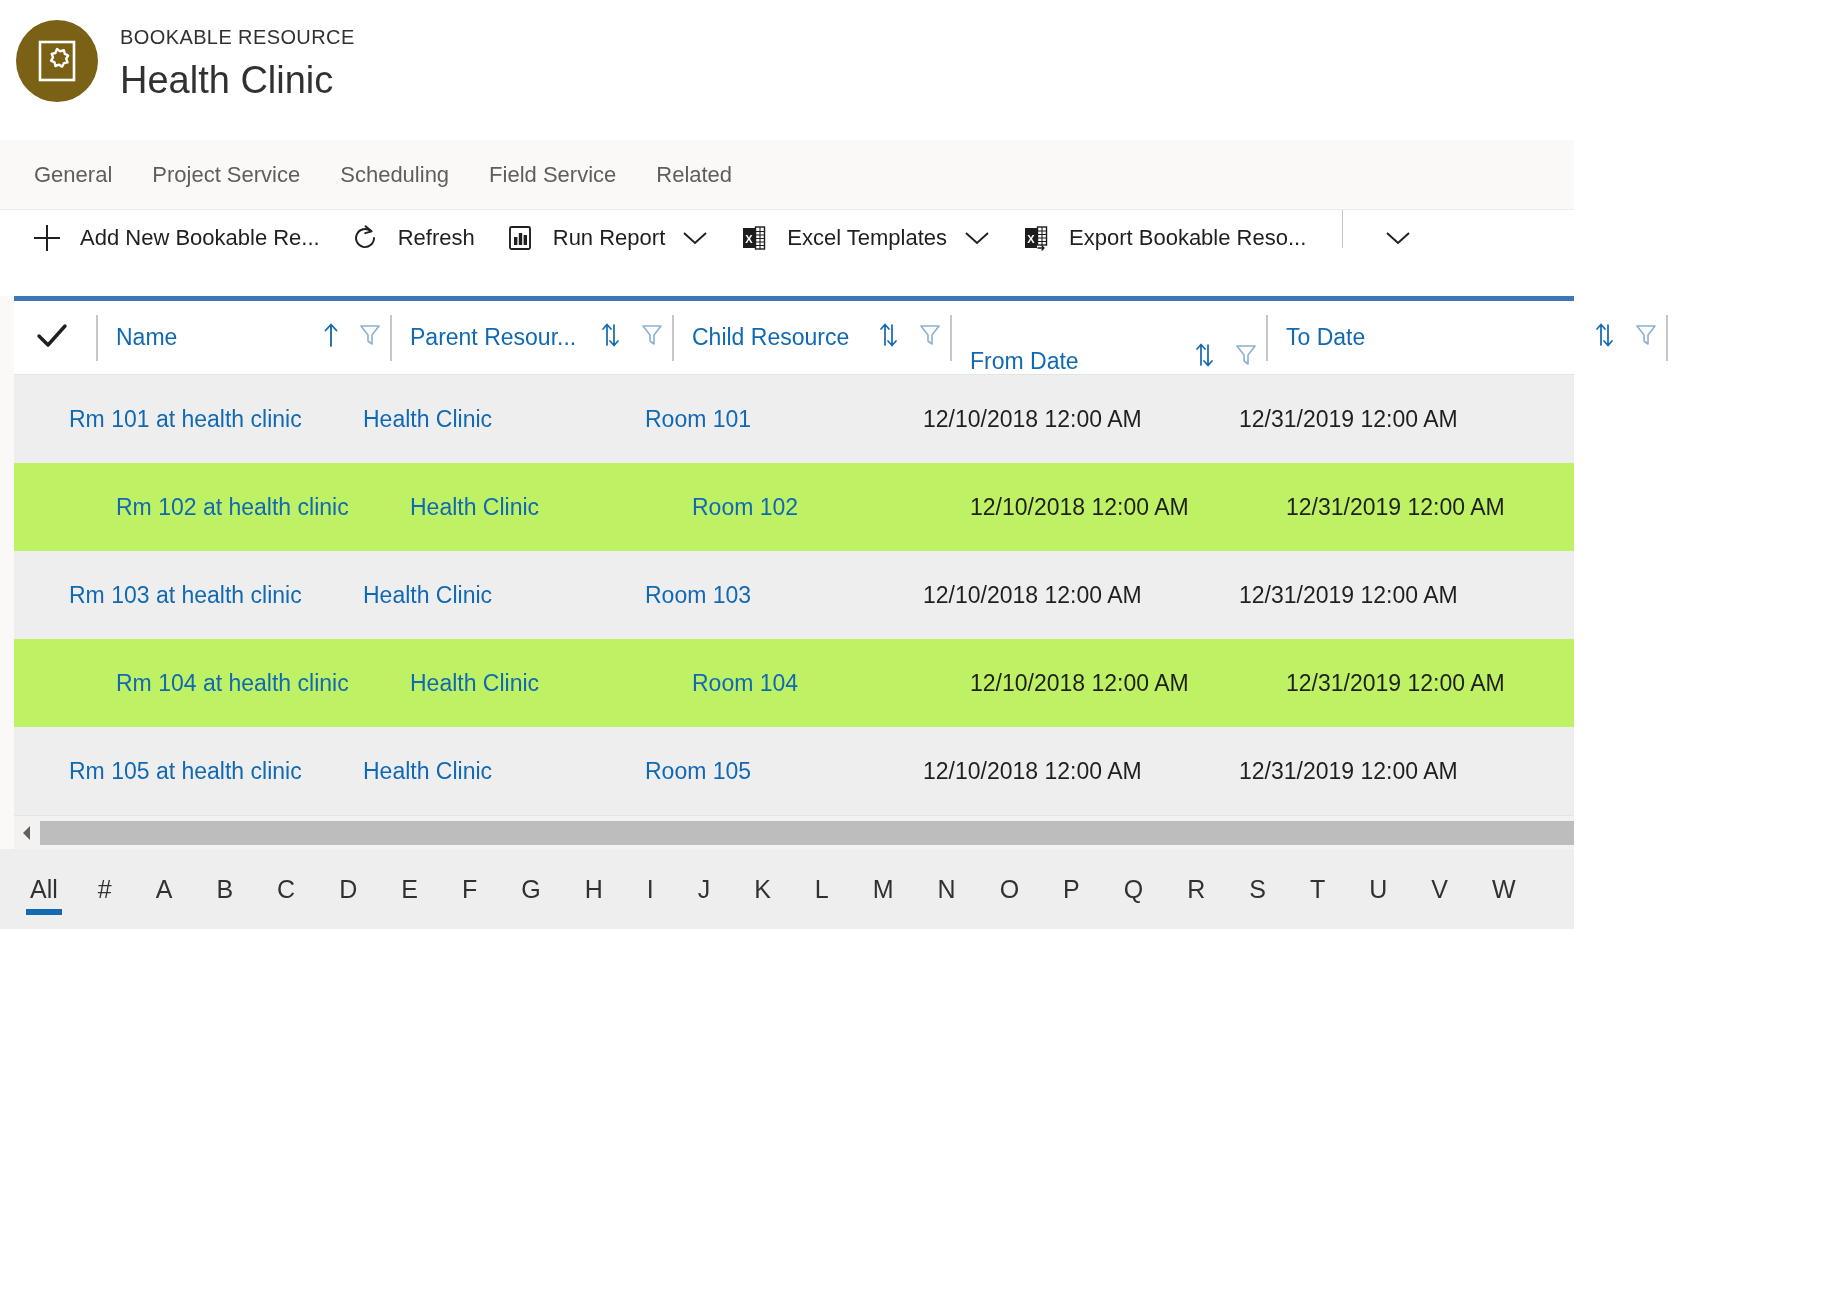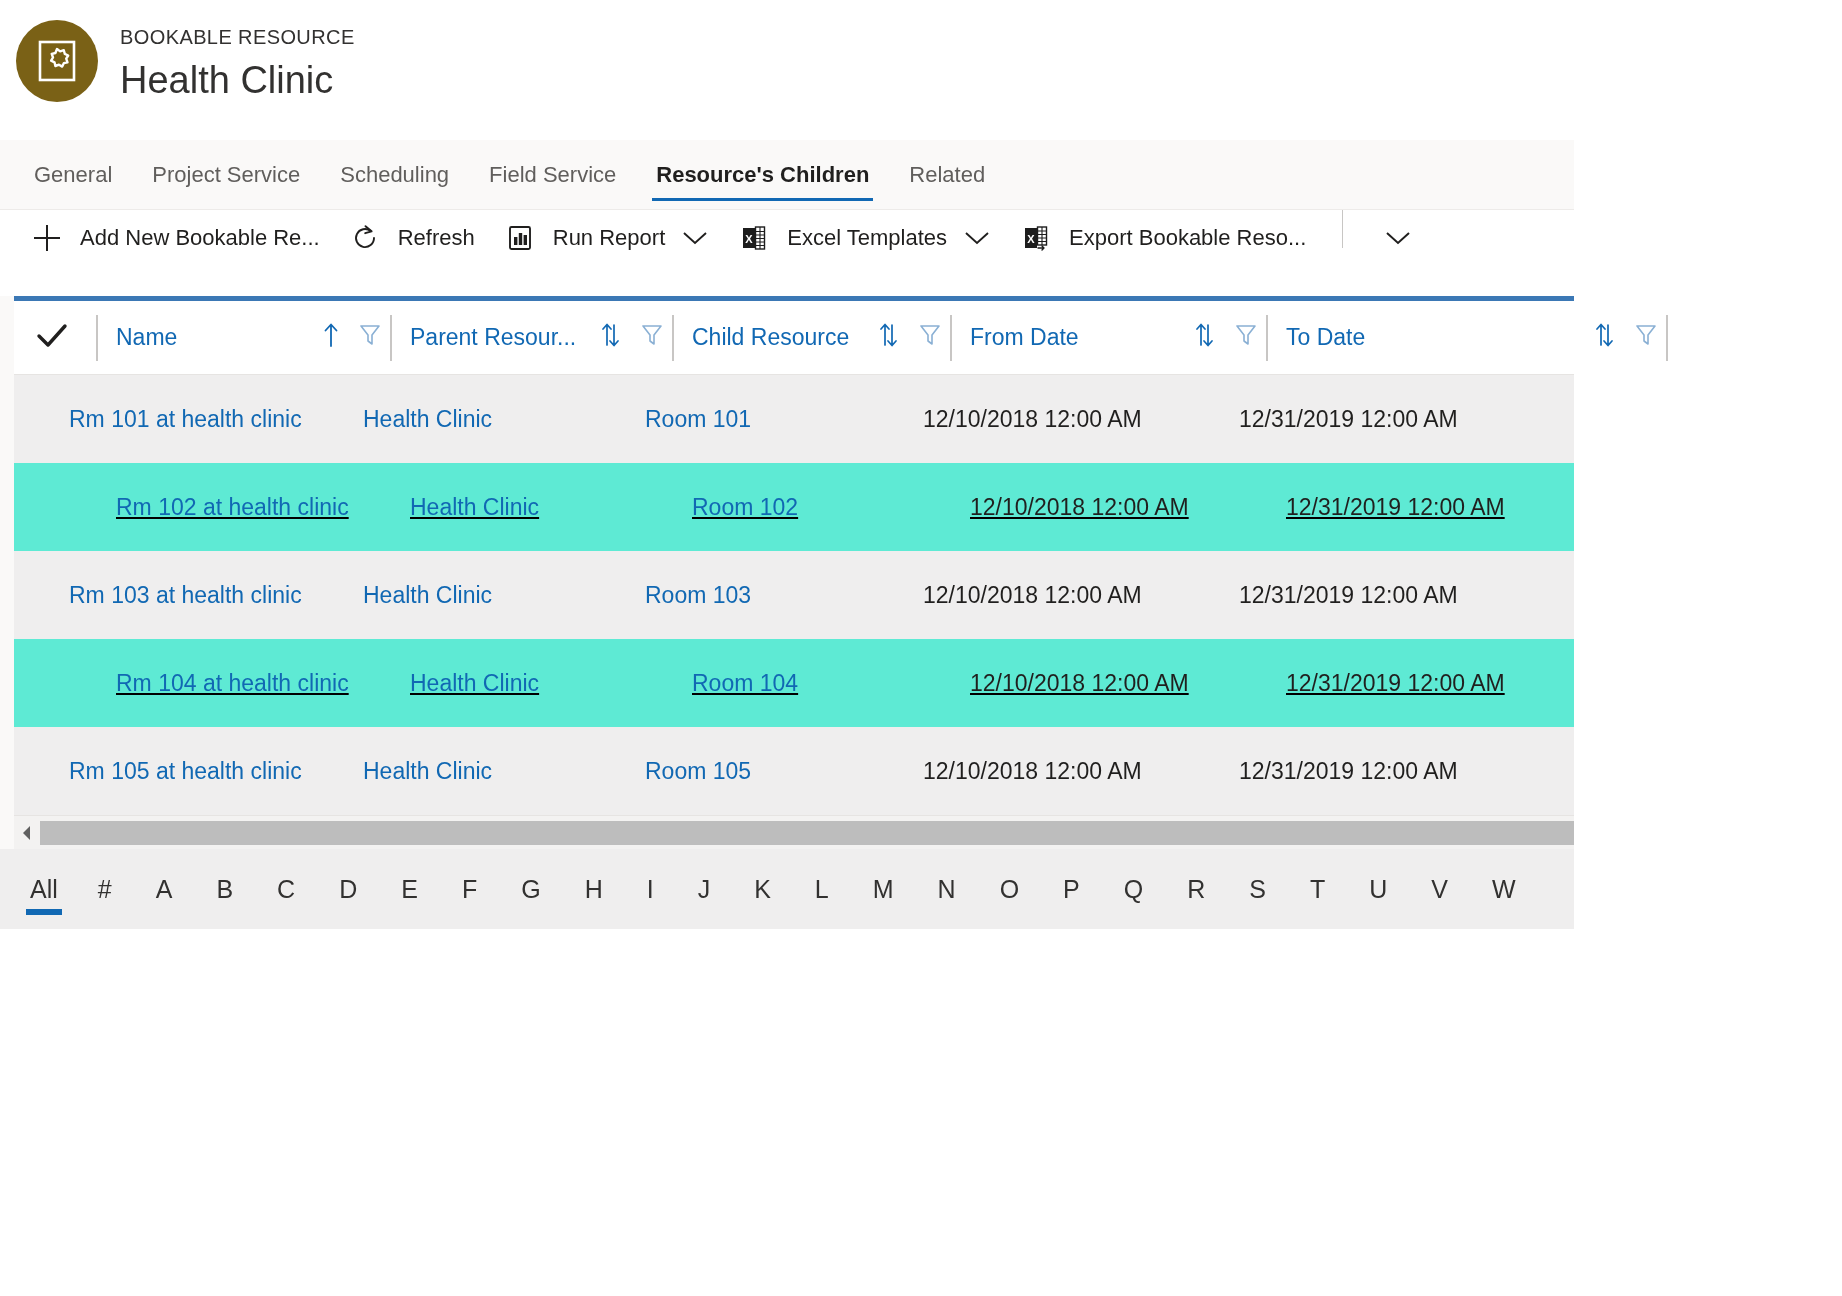--- a/index.html
+++ b/index.html
@@ -152,30 +152,30 @@
   .hcheck {
     width: 84px; flex: 0 0 auto; display:flex; align-items:center;
     justify-content: flex-start; padding-left: 22px; position: relative;
     height: 74px;
   }
   .hcheck .vdiv { position:absolute; right: 0; top:14px; bottom:14px; width:2px; background:#c8c6c4; }
 
   .col-name     { width: 294px; }
   .col-parent   { width: 282px; }
   .col-child    { width: 278px; }
-  .col-from     { width: 316px; }
+  .col-from     { width: 316px; align-items: flex-end; }
   .col-to       { width: 400px; }
 
   .row {
     display: flex; align-items: center;
     height: 88px;
     font-size: 23px;
   }
   .row.odd  { background: #efeeee; justify-content: center; }
-  .row.even { background: #5eead4; text-decoration: underline; }
+  .row.even { background: #bef264; }
   .cell {
     height: 88px; display:flex; align-items:center;
     padding-left: 18px; flex: 0 0 auto;
     white-space: nowrap; overflow: hidden;
   }
   .cell.check { width: 84px; padding-left: 22px; }
   .cell.link { color: #1168b3; cursor: pointer; }
   .cell.text { color: #201f1e; }
 
   
@@ -239,21 +239,20 @@
       <div class="record-eyebrow">BOOKABLE RESOURCE</div>
       <div class="record-title">Health Clinic</div>
     </div>
   </div>
 
   <div class="tabstrip">
     <div class="tab">General</div>
     <div class="tab">Project Service</div>
     <div class="tab">Scheduling</div>
     <div class="tab">Field Service</div>
-    <div class="tab active">Resource's Children</div>
     <div class="tab">Related</div>
   </div>
 
   <div class="commandbar">
 
     <div class="cmd">
       <span class="cmd-ico">
         <svg width="32" height="32" viewBox="0 0 32 32">
           <path d="M16 3 V29 M3 16 H29" stroke="#201f1e" stroke-width="2" fill="none"></path>
         </svg>

